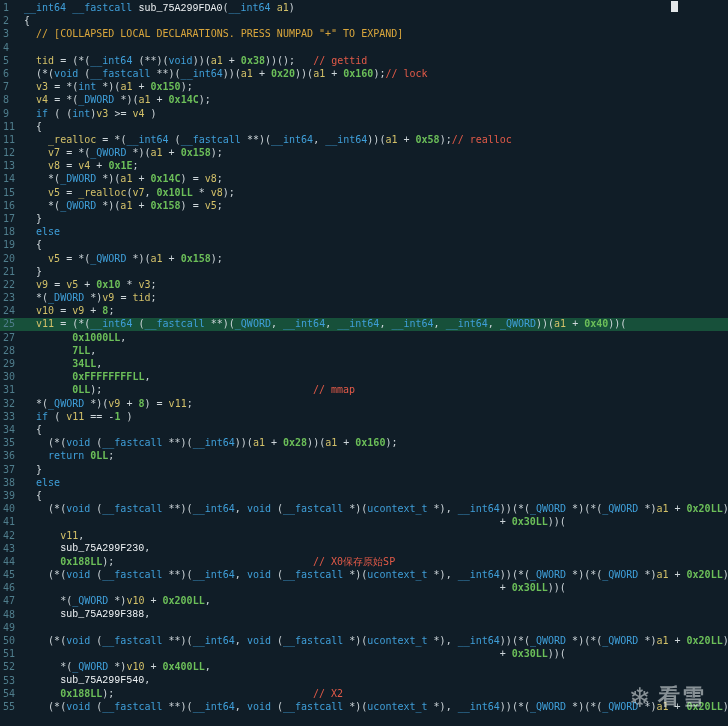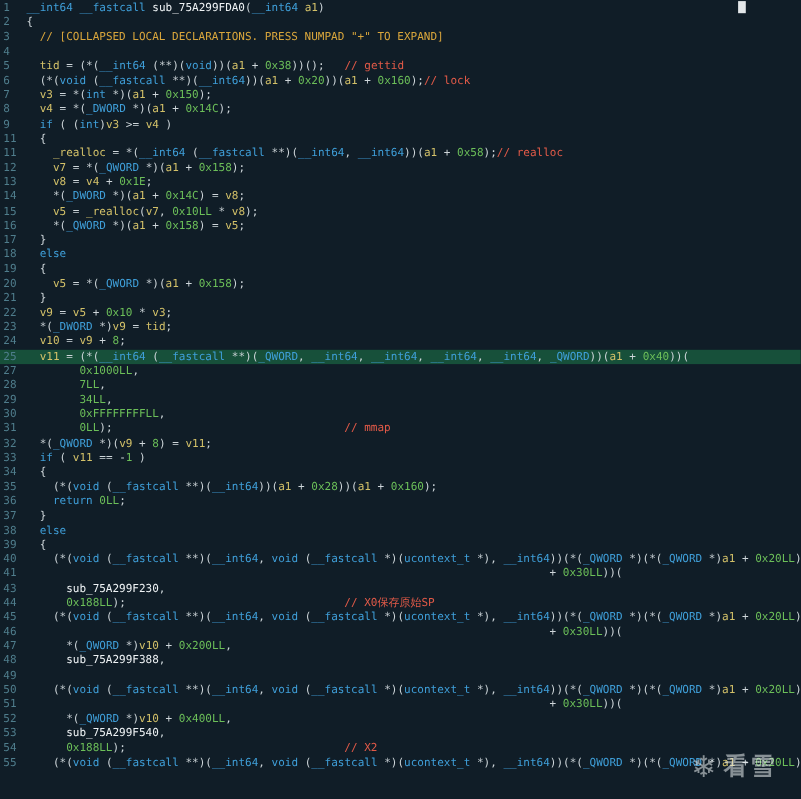--- a/index.html
+++ b/index.html
@@ -4,31 +4,31 @@
 <style>
   html,body{margin:0;padding:0;}
   body{
     width:728px;height:726px;overflow:hidden;position:relative;
     background:var(--background,#101d27);
     font-family:"DejaVu Sans Mono","Liberation Mono",monospace;
     font-size:10px;
   }
   .code-area{position:absolute;inset:0;padding-top:1px;}
   .row{height:13.2px;line-height:13.2px;white-space:pre;display:flex;align-items:center;}
-  .row.hl{background:var(--current-line-bg,#17503a);}
+  .row.hl{background:var(--current-line-bg,#17503a);align-items:flex-end;}
   .ln{
     display:inline-block;width:24px;padding-left:3px;box-sizing:border-box;
     color:var(--line-number,#4f7d8c);flex:0 0 auto;user-select:none;
   }
   .src{white-space:pre;color:var(--default-text,#ced6da);flex:0 0 auto;}
   .src span{white-space:pre;}
   .kw{color:var(--keyword,#3f9fd9);}
   .var{color:var(--variable,#d3c169);}
-  .num{color:var(--number,#6cbf59);}
-  .fn{color:var(--function-name,#eff3f5);}
+  .num{color:var(--number,#6cbf59);font-weight:bold;}
+  .fn{color:var(--function-name,#eff3f5);font-family:Liberation Mono, monospace;}
   .pln{color:var(--default-text,#ced6da);}
   .cmt{color:var(--comment,#e25a48);}
   .ccol{color:var(--collapsed-comment,#d9a63c);text-align:center;}
   .caret{
     position:absolute;left:671px;top:1px;width:7px;height:11px;
     background:#e3e7e9;
   }
   .watermark{
     position:absolute;right:22px;bottom:14px;
     display:flex;align-items:center;gap:7px;
@@ -75,20 +75,21 @@
     <div class="row"><span class="ln">32</span><span class="src"><span class="pln">  </span><span class="pln">*(</span><span class="kw">_QWORD</span><span class="pln"> </span><span class="pln">*)(</span><span class="var">v9</span><span class="pln"> </span><span class="pln">+</span><span class="pln"> </span><span class="num">8</span><span class="pln">)</span><span class="pln"> </span><span class="pln">=</span><span class="pln"> </span><span class="var">v11</span><span class="pln">;</span></span></div>
     <div class="row"><span class="ln">33</span><span class="src"><span class="pln">  </span><span class="kw">if</span><span class="pln"> </span><span class="pln">(</span><span class="pln"> </span><span class="var">v11</span><span class="pln"> </span><span class="pln">==</span><span class="pln"> </span><span class="pln">-</span><span class="num">1</span><span class="pln"> </span><span class="pln">)</span></span></div>
     <div class="row"><span class="ln">34</span><span class="src"><span class="pln">  </span><span class="pln">{</span></span></div>
     <div class="row"><span class="ln">35</span><span class="src"><span class="pln">    </span><span class="pln">(*(</span><span class="kw">void</span><span class="pln"> </span><span class="pln">(</span><span class="kw">__fastcall</span><span class="pln"> </span><span class="pln">**)(</span><span class="kw">__int64</span><span class="pln">))(</span><span class="var">a1</span><span class="pln"> </span><span class="pln">+</span><span class="pln"> </span><span class="num">0x28</span><span class="pln">))(</span><span class="var">a1</span><span class="pln"> </span><span class="pln">+</span><span class="pln"> </span><span class="num">0x160</span><span class="pln">);</span></span></div>
     <div class="row"><span class="ln">36</span><span class="src"><span class="pln">    </span><span class="kw">return</span><span class="pln"> </span><span class="num">0LL</span><span class="pln">;</span></span></div>
     <div class="row"><span class="ln">37</span><span class="src"><span class="pln">  </span><span class="pln">}</span></span></div>
     <div class="row"><span class="ln">38</span><span class="src"><span class="pln">  </span><span class="kw">else</span></span></div>
     <div class="row"><span class="ln">39</span><span class="src"><span class="pln">  </span><span class="pln">{</span></span></div>
     <div class="row"><span class="ln">40</span><span class="src"><span class="pln">    </span><span class="pln">(*(</span><span class="kw">void</span><span class="pln"> </span><span class="pln">(</span><span class="kw">__fastcall</span><span class="pln"> </span><span class="pln">**)(</span><span class="kw">__int64</span><span class="pln">,</span><span class="pln"> </span><span class="kw">void</span><span class="pln"> </span><span class="pln">(</span><span class="kw">__fastcall</span><span class="pln"> </span><span class="pln">*)(</span><span class="kw">ucontext_t</span><span class="pln"> </span><span class="pln">*),</span><span class="pln"> </span><span class="kw">__int64</span><span class="pln">))(*(</span><span class="kw">_QWORD</span><span class="pln"> </span><span class="pln">*)(*(</span><span class="kw">_QWORD</span><span class="pln"> </span><span class="pln">*)</span><span class="var">a1</span><span class="pln"> </span><span class="pln">+</span><span class="pln"> </span><span class="num">0x20LL</span><span class="pln">)</span></span></div>
     <div class="row"><span class="ln">41</span><span class="src"><span class="pln">                                                                               </span><span class="pln">+</span><span class="pln"> </span><span class="num">0x30LL</span><span class="pln">))(</span></span></div>
+    <div class="row"><span class="ln">42</span><span class="src"><span class="pln">      </span><span class="var">v11</span><span class="pln">,</span></span></div>
     <div class="row"><span class="ln">43</span><span class="src"><span class="pln">      </span><span class="fn">sub_75A299F230</span><span class="pln">,</span></span></div>
     <div class="row"><span class="ln">44</span><span class="src"><span class="pln">      </span><span class="num">0x188LL</span><span class="pln">);</span><span class="pln">                                 </span><span class="cmt">// X0保存原始SP</span></span></div>
     <div class="row"><span class="ln">45</span><span class="src"><span class="pln">    </span><span class="pln">(*(</span><span class="kw">void</span><span class="pln"> </span><span class="pln">(</span><span class="kw">__fastcall</span><span class="pln"> </span><span class="pln">**)(</span><span class="kw">__int64</span><span class="pln">,</span><span class="pln"> </span><span class="kw">void</span><span class="pln"> </span><span class="pln">(</span><span class="kw">__fastcall</span><span class="pln"> </span><span class="pln">*)(</span><span class="kw">ucontext_t</span><span class="pln"> </span><span class="pln">*),</span><span class="pln"> </span><span class="kw">__int64</span><span class="pln">))(*(</span><span class="kw">_QWORD</span><span class="pln"> </span><span class="pln">*)(*(</span><span class="kw">_QWORD</span><span class="pln"> </span><span class="pln">*)</span><span class="var">a1</span><span class="pln"> </span><span class="pln">+</span><span class="pln"> </span><span class="num">0x20LL</span><span class="pln">)</span></span></div>
     <div class="row"><span class="ln">46</span><span class="src"><span class="pln">                                                                               </span><span class="pln">+</span><span class="pln"> </span><span class="num">0x30LL</span><span class="pln">))(</span></span></div>
     <div class="row"><span class="ln">47</span><span class="src"><span class="pln">      </span><span class="pln">*(</span><span class="kw">_QWORD</span><span class="pln"> </span><span class="pln">*)</span><span class="var">v10</span><span class="pln"> </span><span class="pln">+</span><span class="pln"> </span><span class="num">0x200LL</span><span class="pln">,</span></span></div>
     <div class="row"><span class="ln">48</span><span class="src"><span class="pln">      </span><span class="fn">sub_75A299F388</span><span class="pln">,</span></span></div>
     <div class="row"><span class="ln">49</span></div>
     <div class="row"><span class="ln">50</span><span class="src"><span class="pln">    </span><span class="pln">(*(</span><span class="kw">void</span><span class="pln"> </span><span class="pln">(</span><span class="kw">__fastcall</span><span class="pln"> </span><span class="pln">**)(</span><span class="kw">__int64</span><span class="pln">,</span><span class="pln"> </span><span class="kw">void</span><span class="pln"> </span><span class="pln">(</span><span class="kw">__fastcall</span><span class="pln"> </span><span class="pln">*)(</span><span class="kw">ucontext_t</span><span class="pln"> </span><span class="pln">*),</span><span class="pln"> </span><span class="kw">__int64</span><span class="pln">))(*(</span><span class="kw">_QWORD</span><span class="pln"> </span><span class="pln">*)(*(</span><span class="kw">_QWORD</span><span class="pln"> </span><span class="pln">*)</span><span class="var">a1</span><span class="pln"> </span><span class="pln">+</span><span class="pln"> </span><span class="num">0x20LL</span><span class="pln">)</span></span></div>
     <div class="row"><span class="ln">51</span><span class="src"><span class="pln">                                                                               </span><span class="pln">+</span><span class="pln"> </span><span class="num">0x30LL</span><span class="pln">))(</span></span></div>
     <div class="row"><span class="ln">52</span><span class="src"><span class="pln">      </span><span class="pln">*(</span><span class="kw">_QWORD</span><span class="pln"> </span><span class="pln">*)</span><span class="var">v10</span><span class="pln"> </span><span class="pln">+</span><span class="pln"> </span><span class="num">0x400LL</span><span class="pln">,</span></span></div>

